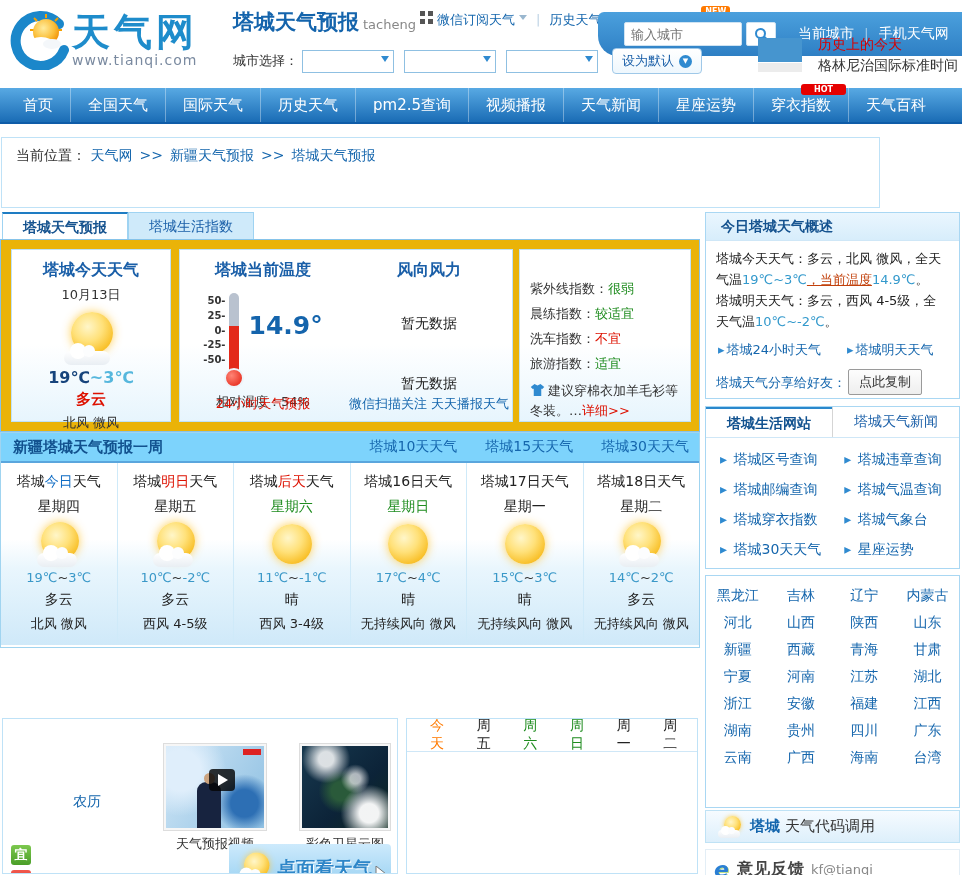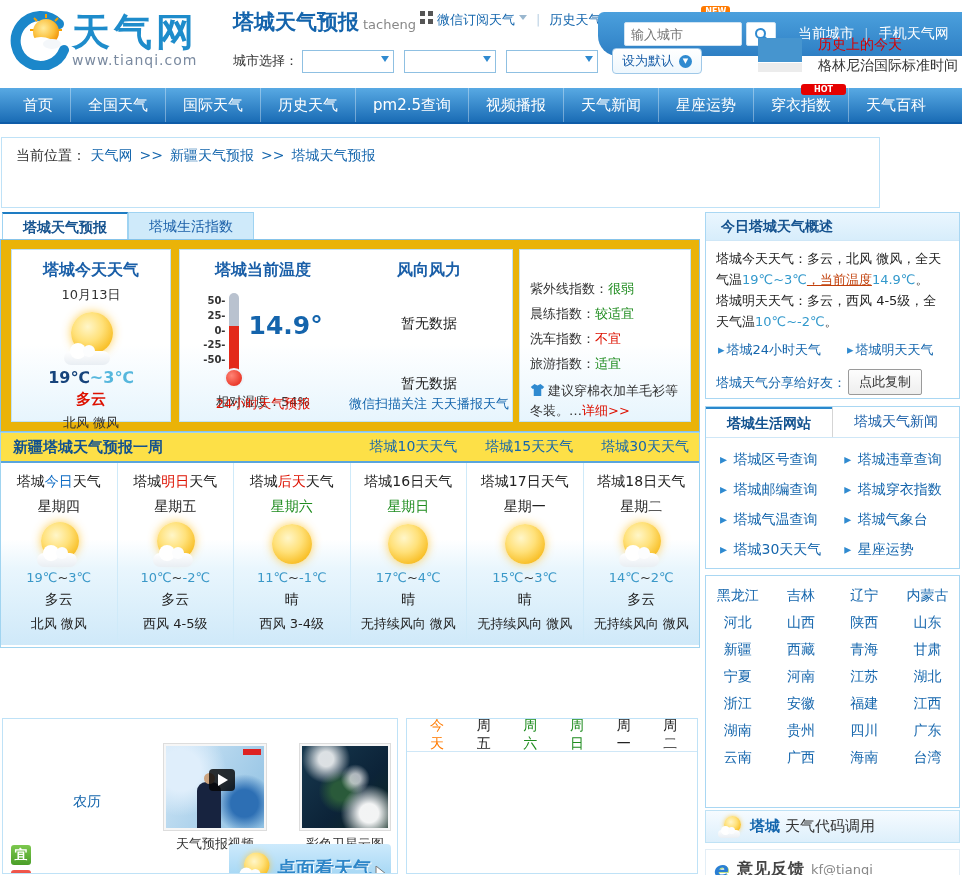--- a/index.html
+++ b/index.html
@@ -83,21 +83,21 @@
   .cur-val{font-size:25px;font-weight:bold;color:#1464ac;margin:18px 0 0 10px}
   .cc-hum{font-size:13px;color:#333;margin-top:22px}
   .cc-link{position:absolute;left:0;right:0;bottom:8px;font-size:13px}
   .nodata{font-size:14px;color:#222}
   #card-indices{left:518px;top:9px;width:172px;height:173px;padding:23px 10px}
   .idx-row{font-size:13px;color:#333;margin:7px 0;white-space:nowrap}
   .dress{font-size:13px;color:#333;line-height:1.55;margin-top:8px}
   .shirt{vertical-align:-2px;margin-right:3px}
   
   .week{position:absolute;left:0;top:220px;width:700px;height:216px;border:1px solid #a0d4f0}
-  .week-hd{height:30px;display:flex;align-items:center;border-bottom:2px solid #5aa6dd;background:#fde047}
+  .week-hd{height:30px;display:flex;align-items:center;border-bottom:2px solid #5aa6dd;background:#7dd3fc}
   .week-title{font-size:15px;font-weight:bold;color:#12528f;margin-left:12px}
   .week-links{margin-left:auto;margin-right:10px;white-space:nowrap}
   .week-links a{color:#1566ad;font-size:14px;margin-left:28px}
   .week-grid{display:flex;height:182px}
   .wcol{flex:1;text-align:center;border-right:1px solid #cfeaf9;background:linear-gradient(180deg,#ffffff 0 42%,#e9f6fd 58%,#cfe9f9 100%);cursor:pointer}
   .wcol:last-child{border-right:none}
   .wtitle{font-size:14px;color:#222;margin-top:10px;white-space:nowrap}
   .wday{font-size:14px;margin-top:7px}
   .wtemp{font-size:13px;color:#333;margin-top:2px}
   .wtemp .hi{color:#3a98c8}
@@ -452,22 +452,22 @@
 
     <div class="sbox" id="box-life">
       <div class="life-tabs">
         <div class="life-tab active">塔城生活网站</div>
         <div class="life-tab inactive">塔城天气新闻</div>
       </div>
       <div class="life-grid">
           <a><span class="arrow">▸ </span>塔城区号查询</a>
           <a><span class="arrow">▸ </span>塔城违章查询</a>
           <a><span class="arrow">▸ </span>塔城邮编查询</a>
+          <a><span class="arrow">▸ </span>塔城气温查询</a>
           <a><span class="arrow">▸ </span>塔城穿衣指数</a>
-          <a><span class="arrow">▸ </span>塔城气温查询</a>
           <a><span class="arrow">▸ </span>塔城气象台</a>
           <a><span class="arrow">▸ </span>塔城30天天气</a>
           <a><span class="arrow">▸ </span>星座运势</a>
         </div>
     </div>
 
     <div class="sbox" id="box-prov">
       <div class="prov-grid">
           <a>黑龙江</a>
           <a>吉林</a>

